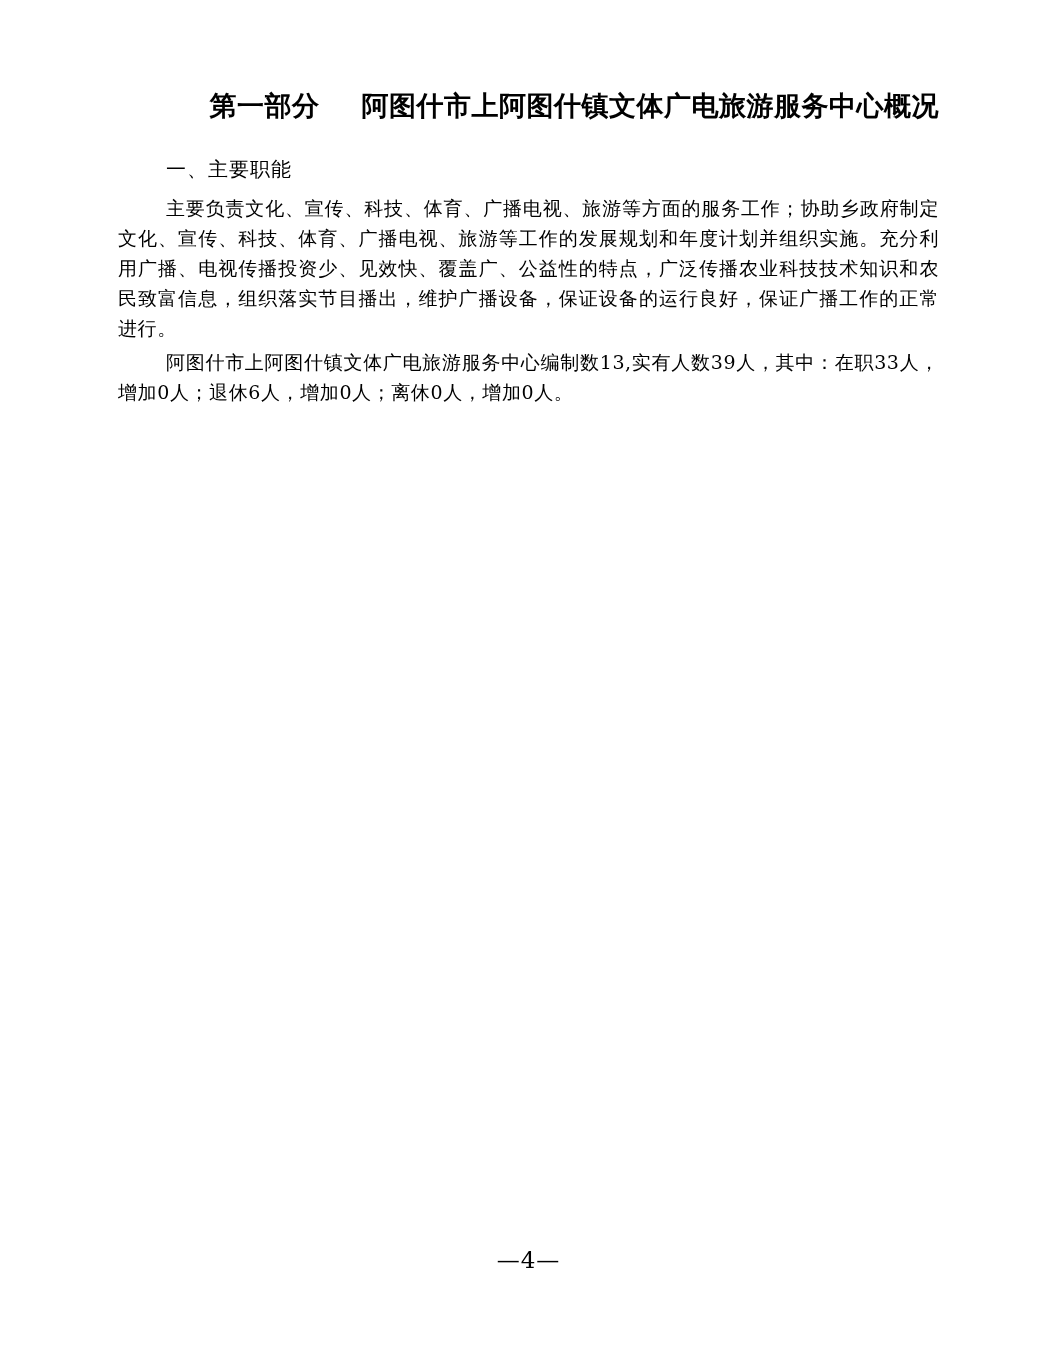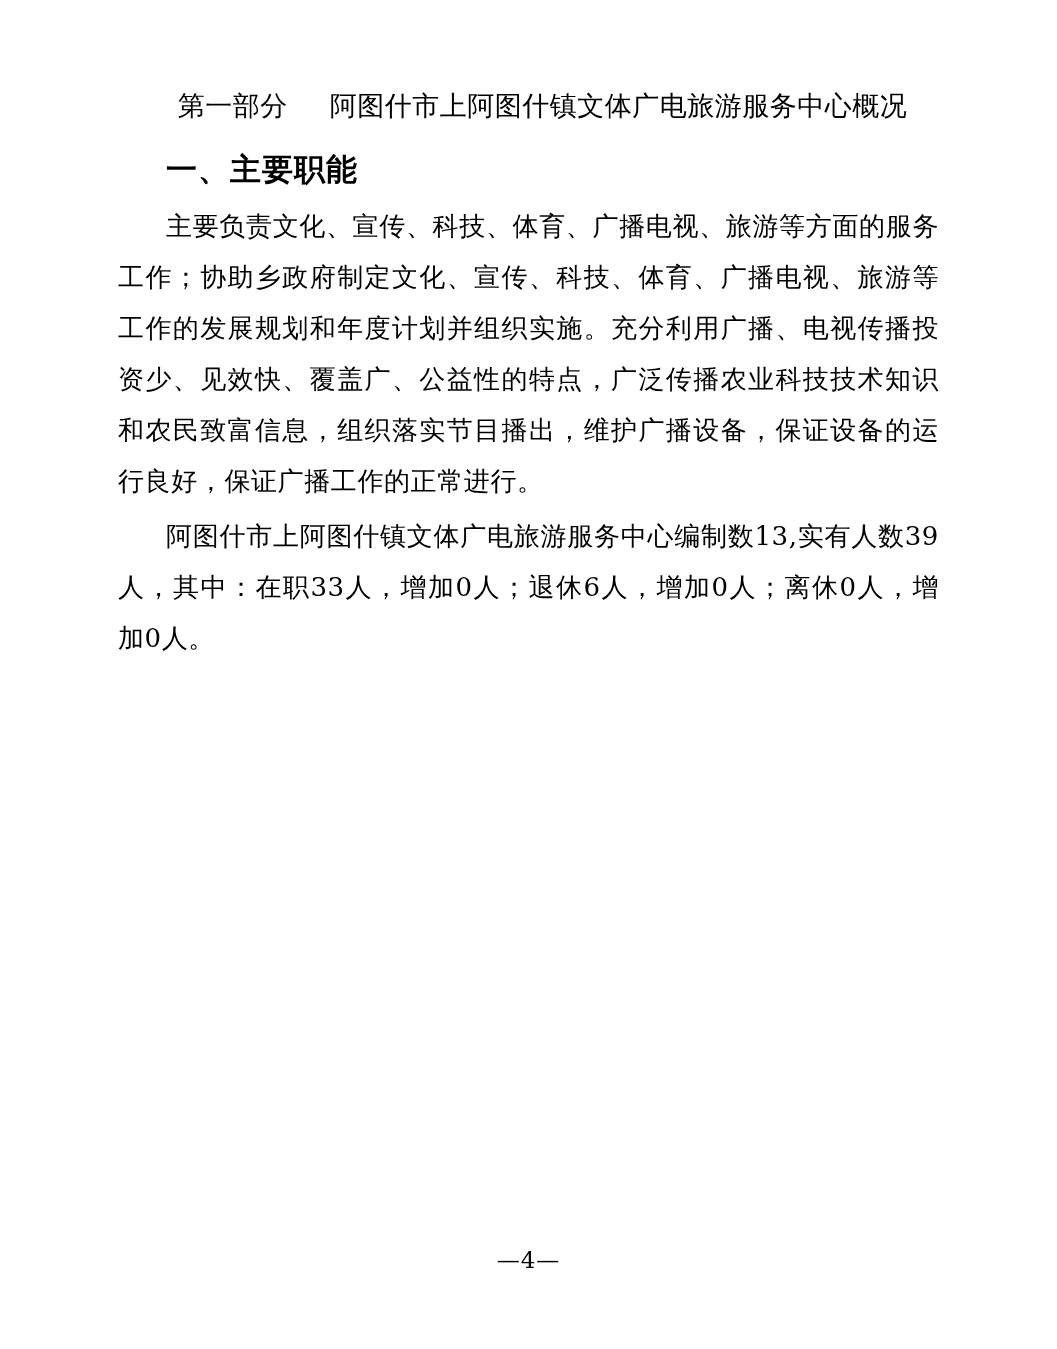--- a/index.html
+++ b/index.html
@@ -19,40 +19,40 @@
     position: absolute;
     top: 0;
     left: 0;
     width: 1057px;
     height: 1349px;
     box-sizing: border-box;
     padding: 70px 118px 40px 118px;
   }
   .doc-title {
     font-size: 27px;
-    font-weight: normal;
+    font-weight: bold;
     letter-spacing: 0.5px;
-    text-align: center;
+    text-align: right;
     margin: 18px 0 0 28px;
     white-space: nowrap;
   }
   .doc-title .title-gap {
     display: inline-block;
     width: 42px;
   }
   .section-heading {
-    font-size: 31px;
-    font-weight: bold;
-    margin: 25px 0 0 0;
+    font-size: 20px;
+    font-weight: normal;
+    margin: 32px 0 0 0;
     text-indent: 48px;
     letter-spacing: 1px;
   }
   .para {
-    font-size: 26px;
-    line-height: 51px;
+    font-size: 19px;
+    line-height: 30px;
     text-align: justify;
     text-justify: inter-ideograph;
     text-indent: 48px;
     margin: 10px 0 0 0;
     letter-spacing: 0.6px;
   }
   .para.tight {
     margin-top: 4px;
   }
   .page-number {

